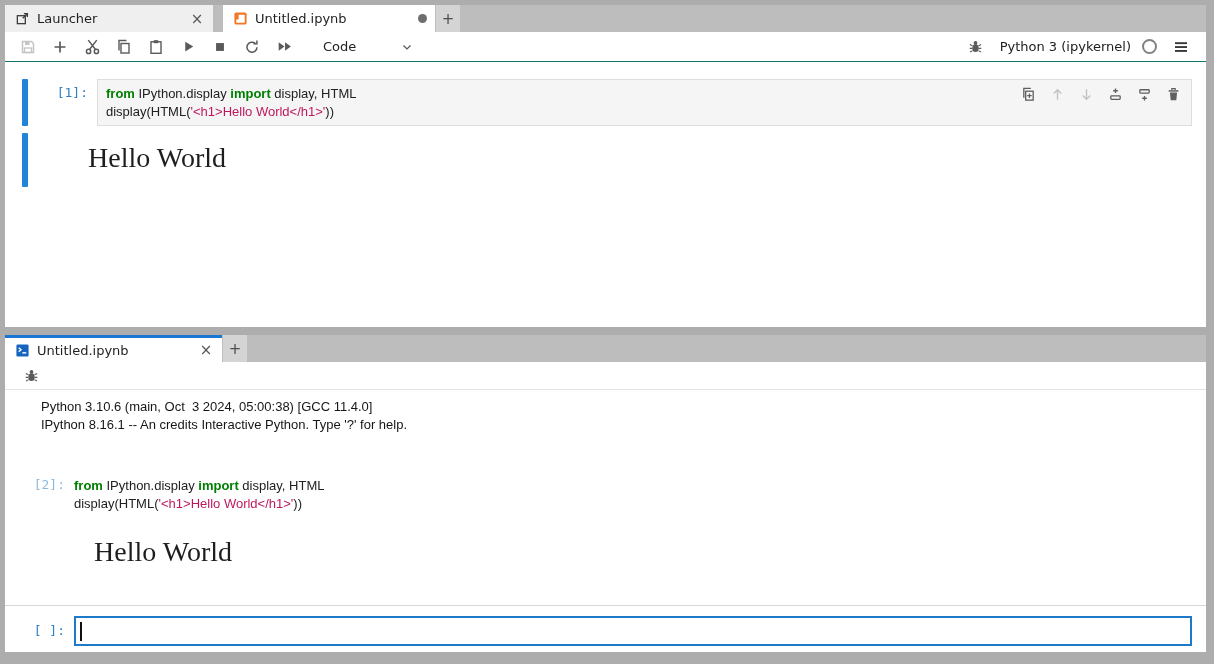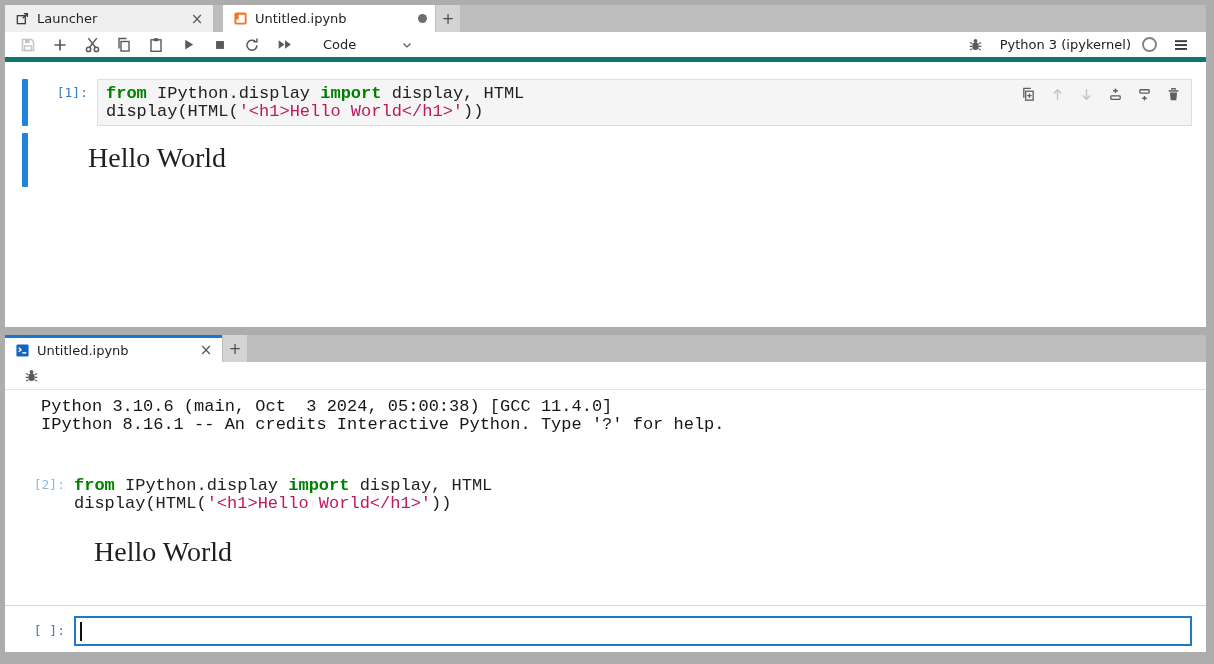--- a/index.html
+++ b/index.html
@@ -21,39 +21,39 @@
   .tab-active-top { width:212px; background:#ffffff; }
   .tab-active-bottom { width:217px; background:#ffffff; border-top:3px solid #1976d2; }
   .tab-label { flex:1; white-space:nowrap; overflow:hidden; color:#1f1f1f; }
   .tab-close { color:#595959; font-size:15px; width:16px; text-align:center; }
   .tab-plus { width:24px; background:#d4d4d4; display:flex; align-items:center; justify-content:center;
               color:#4d4d4d; font-size:15px; margin-left:1px; }
   .dirty-dot { width:9px; height:9px; border-radius:50%; background:#6e6e6e; }
 
   
   .panel-top { height:322px; background:#fff; display:flex; flex-direction:column; flex:none; }
-  .nb-toolbar { height:30px; background:#fff; border-bottom:5px solid #0f766e;
+  .nb-toolbar { height:30px; background:#fff; border-bottom:1px solid #0f766e;
                 display:flex; align-items:center; padding:0 12px 0 10px; gap:6px; flex:none; }
   .tb-btn { width:26px; height:24px; display:flex; align-items:center; justify-content:center; color:#5a5a5a; }
   .tb-btn.disabled { color:#c4c4c4; }
   .celltype-select { display:flex; align-items:center; margin-left:14px; padding:2px 6px; gap:44px; color:#212121; }
   .kernel-area { margin-left:auto; display:flex; align-items:center; gap:11px; }
   .kernel-name { color:#212121; }
   .kernel-status { width:15px; height:15px; border:2px solid #828282; border-radius:50%; background:#fff; }
   .nb-content { flex:1; padding-top:17px; overflow:hidden; background:#fff; }
 
   .cell-row { display:flex; margin:0 14px 0 17px; }
   .collapser { width:6px; background:#2084d8; border-radius:1px; flex:none; }
   .prompt { width:69px; flex:none; text-align:right; padding:6px 9px 0 0;
             font-family:"DejaVu Sans Mono","Liberation Mono",monospace; font-size:13px; color:#307fc1; }
   .prompt-dim { color:rgba(48,127,193,0.55); }
   .cell-input { flex:1; background:#f5f5f5; border:1px solid #dedede; padding:5px 8px; position:relative; }
   .code-area .code-line, .code-line {
-    font-family:Liberation Mono, monospace;
-    font-size:17px; line-height:17.5px; white-space:pre; color:#212121;
+    font-family:Liberation Sans, sans-serif;
+    font-size:13px; line-height:17.5px; white-space:pre; color:#212121;
   }
   .tok-kw { color:#008000; font-weight:bold; }
   .tok-str { color:#be185d; }
   .tok-plain { color:#212121; }
 
   .cell-toolbar { position:absolute; top:4px; right:6px; display:flex; gap:6px; }
   .ct-btn { width:23px; height:20px; display:flex; align-items:center; justify-content:center; color:#5f5f5f; }
   .ct-btn.disabled { color:#c3c3c3; }
 
   .output-row { display:flex; margin:7px 14px 0 17px; }

